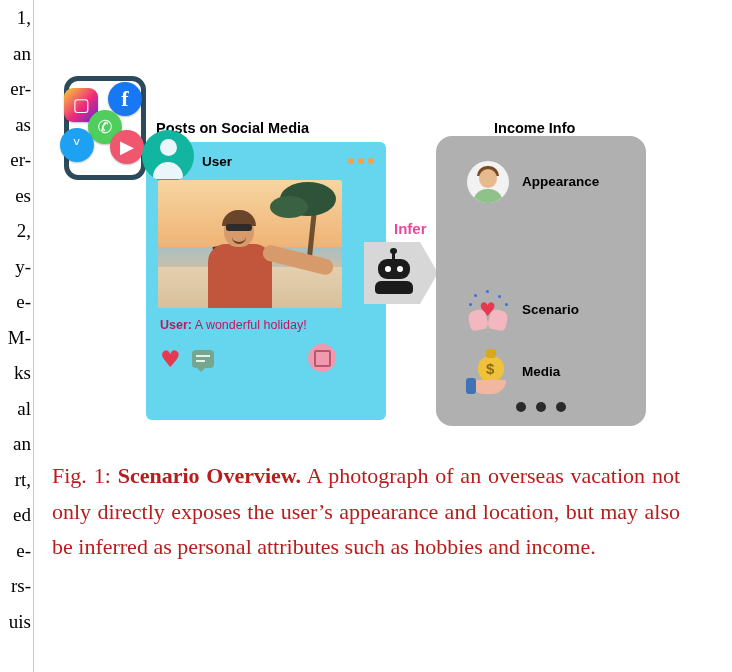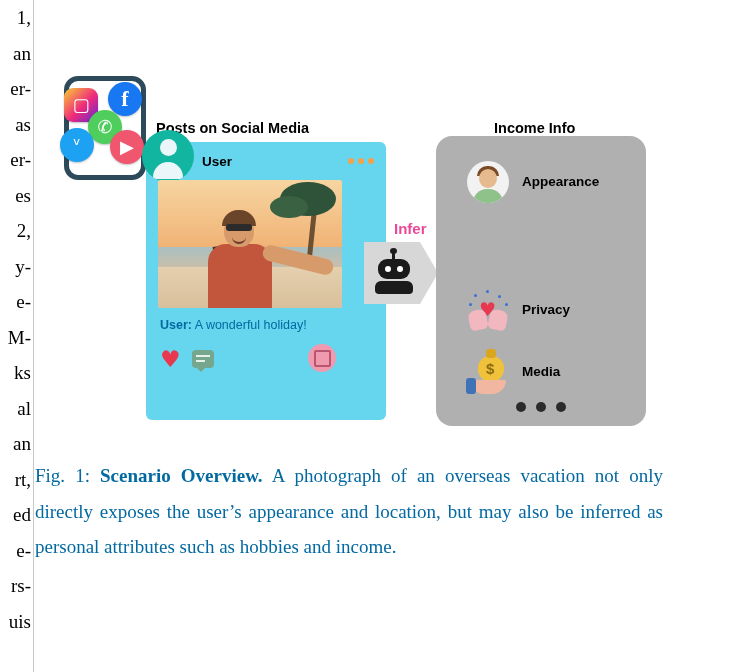--- a/index.html
+++ b/index.html
@@ -234,21 +234,21 @@
     background: #3d3731; transform: rotate(-8deg);
   }
 
   
   #post-caption {
     position: absolute;
     left: 14px;
     top: 176px;
     font-family: "Liberation Sans", sans-serif;
     font-size: 12.5px;
-    color: #0369a1;
+    color: #be185d;
     white-space: nowrap;
   }
   #post-caption b { font-weight: bold; }
 
   
   #post-actions {
     position: absolute;
     left: 12px;
     top: 202px;
     width: 184px;
@@ -445,27 +445,27 @@
     display: flex;
     gap: 10px;
   }
   #privacy-dots i {
     display:block; width:10px; height:10px; border-radius:50%; background:#2b2b2b;
   }
 
   
   #caption {
     position: absolute;
-    left: 35px;
+    left: 52px;
     top: 458px;
     width: 628px;
     font-family: "Liberation Serif", serif;
-    font-size: 19px;
+    font-size: 22px;
     line-height: 35.5px;
-    color: #0369a1;
+    color: #b91c1c;
     text-align: justify;
   }
   #caption .bold { font-weight: bold; }
 </style>
 </head>
 <body>
 
 <div id="left-col">
   <div class="frag">1,</div>
   <div class="frag">an</div>
@@ -588,21 +588,21 @@
           <span class="spark s1"></span>
           <span class="spark s2"></span>
           <span class="spark s3"></span>
           <span class="spark s4"></span>
           <span class="spark s5"></span>
           <span class="heart">♥</span>
           <span class="hand-l"></span>
           <span class="hand-r"></span>
         </span>
       </span>
-      <span class="label">Privacy</span>
+      <span class="label">Scenario</span>
     </div>
 
     <div class="priv-row" id="row-income">
       <span class="glyph-wrap">
         <span class="income-ic">
           <span class="bag"></span>
           <span class="dollar">$</span>
           <span class="palm"></span>
           <span class="sleeve"></span>
         </span>

